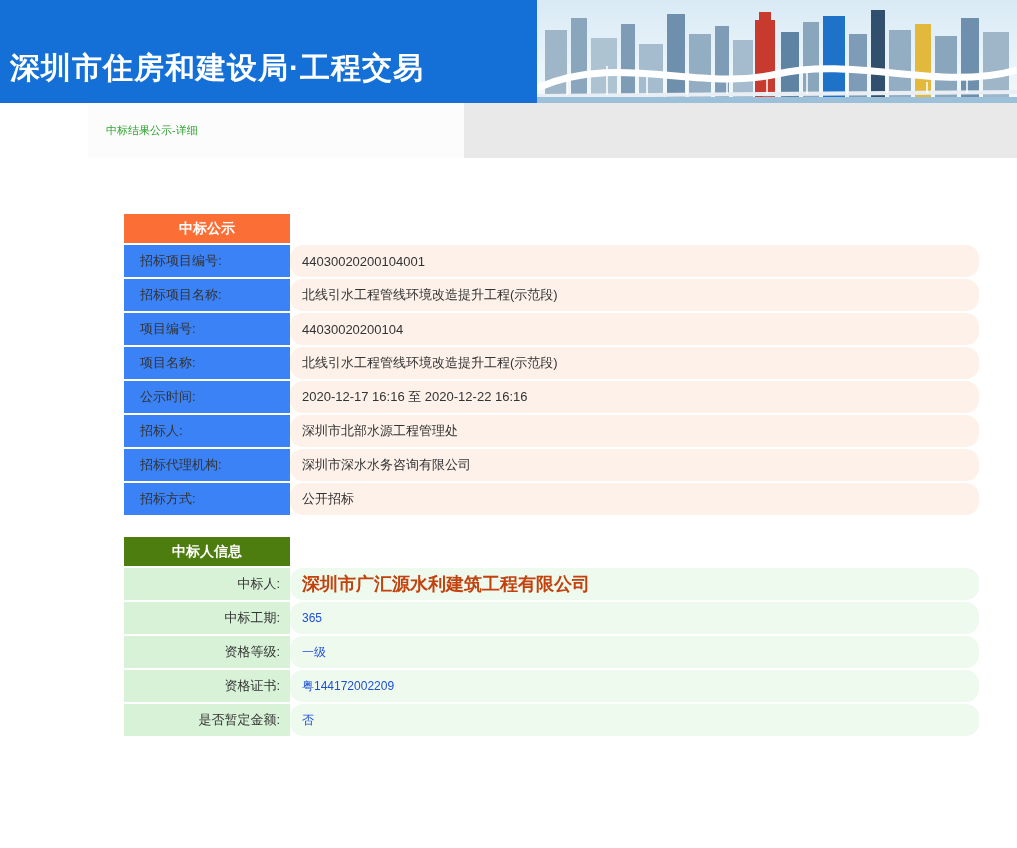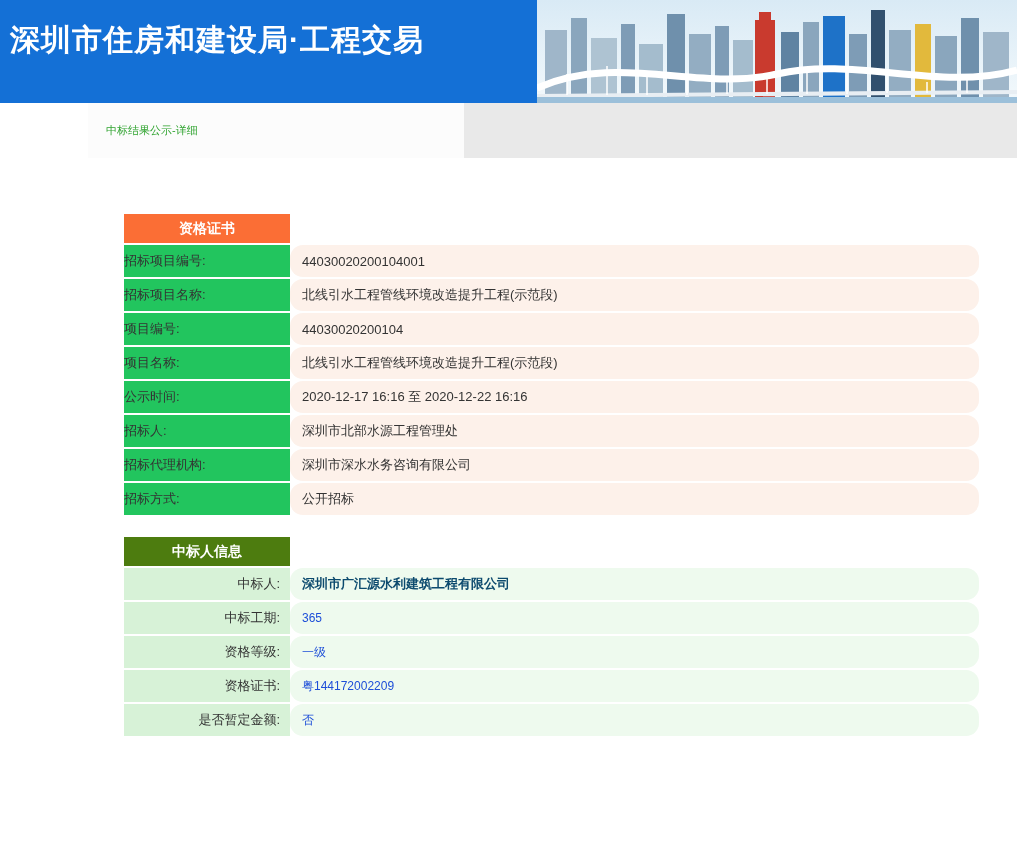--- a/index.html
+++ b/index.html
@@ -1,21 +1,21 @@
 <!DOCTYPE html>
 <html><head>
 <meta charset="utf-8">
 <style>
   * { margin:0; padding:0; box-sizing:border-box; }
   html,body { width:1017px; height:848px; background:#ffffff; overflow:hidden;
               font-family:"Liberation Sans","DejaVu Sans",sans-serif; }
 
   
   .top-header { position:relative; width:1017px; height:103px; background:#1470d6; overflow:hidden; }
-  .site-title { position:absolute; left:10px; top:20px; color:#ffffff; font-size:30px;
+  .site-title { position:absolute; left:10px; top:48px; color:#ffffff; font-size:30px;
                 font-weight:bold; letter-spacing:1px; white-space:nowrap; }
   .skyline { position:absolute; right:0; top:0; width:480px; height:103px; }
   .skyline svg { display:block; width:480px; height:103px; }
 
   
   .breadcrumb-bar { margin-left:88px; width:929px; height:55px; background:#e9e9e9; }
   .breadcrumb-tab { width:376px; height:55px; background:#fcfcfc; display:flex; align-items:center;
                     padding-left:18px; }
   .breadcrumb-label { color:#2fa32f; font-size:11px; }
 
@@ -26,26 +26,26 @@
                     color:#ffffff; font-weight:bold; font-size:14px; }
   .section-header.orange { background:#fb6e35; margin-top:56px; }
   .section-header.green  { background:#4d7c0f; margin-top:20px; }
 
   table.info-table { width:855px; border-collapse:separate; border-spacing:0 2px; table-layout:fixed; }
   table.info-table th { width:166px; height:32px; font-weight:normal; font-size:13px; color:#333;
                         vertical-align:middle; }
   table.info-table td { height:32px; font-size:13px; color:#333; vertical-align:middle;
                         padding-left:12px;border-radius:13px; }
 
-  table.orange-table th { background:#22c55e; text-align:left; }
+  table.orange-table th { background:#3b82f6; text-align:left; padding-left:16px; }
   table.orange-table td { background:#fdf1ea; }
 
   table.green-table th { background:#d7f2d7; text-align:right; padding-right:10px; }
   table.green-table td { background:#eefaee; font-size:12px; color:#1d4ed8; }
-  table.green-table td.bold { font-weight:bold; font-size:13px; color:#0c4a6e; }
+  table.green-table td.bold { font-weight:bold; font-size:18px; color:#c2410c; }
 </style>
 </head>
 <body>
 
 <header class="top-header">
   <div class="site-title">深圳市住房和建设局·工程交易</div>
   <div class="skyline">
     <svg viewBox="0 0 480 103" preserveAspectRatio="none">
       <defs>
         <linearGradient id="sky" x1="0" y1="0" x2="0" y2="1">
@@ -103,21 +103,21 @@
 </header>
 
 <div class="breadcrumb-bar">
   <div class="breadcrumb-tab">
     <span class="breadcrumb-label">中标结果公示-详细</span>
   </div>
 </div>
 
 <main class="content">
 
-  <div class="section-header orange">资格证书</div>
+  <div class="section-header orange">中标公示</div>
   <table class="info-table orange-table">
     <tbody>
       <tr>
         <th>招标项目编号:</th>
         <td>44030020200104001</td>
       </tr>
       <tr>
         <th>招标项目名称:</th>
         <td>北线引水工程管线环境改造提升工程(示范段)</td>
       </tr>

